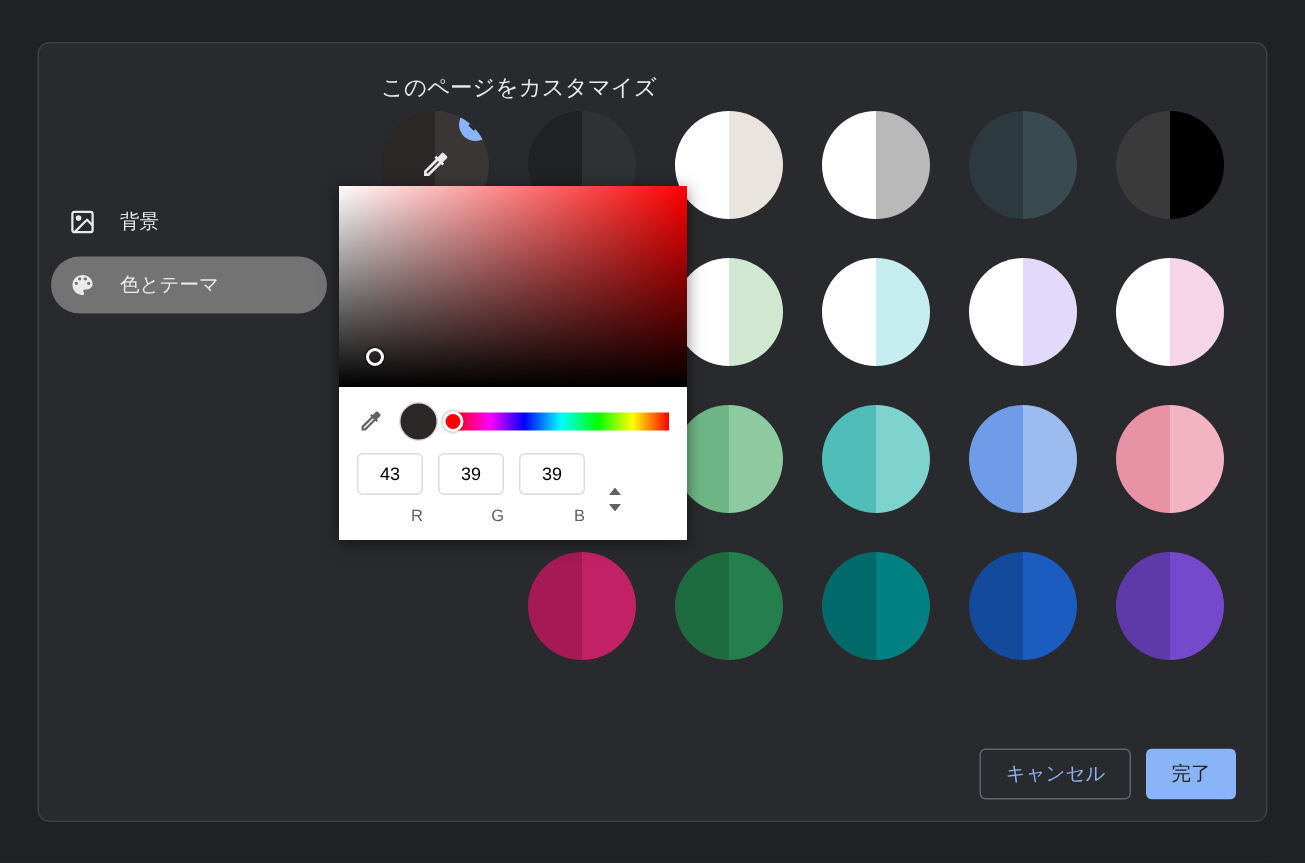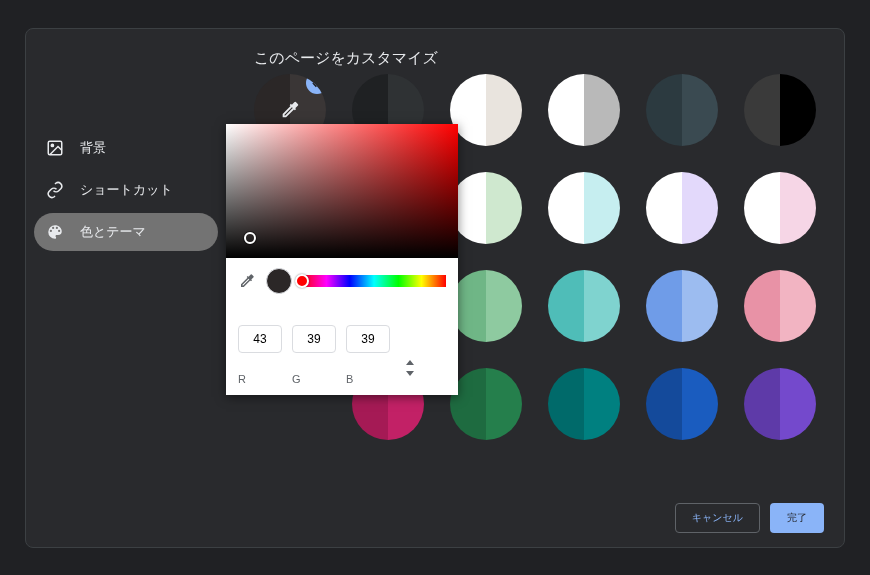--- a/index.html
+++ b/index.html
@@ -104,35 +104,35 @@
     width:14px; height:14px; border-radius:50%;
     background:#ff0000; border:2px solid #fff;
     box-shadow:0 0 2px rgba(0,0,0,0.5);
     transform:translate(-50%,-50%);
   }
   .picker .row2 {
     display:flex; align-items:center; gap:10px;
     padding: 0 12px 10px 12px;
   }
   .val {
-    display:flex; flex-direction:column; align-items:flex-start; gap:20px;margin-top:23px;
+    display:flex; flex-direction:column; align-items:flex-end; gap:8px;
   }
   .val input {
     width:44px; height:28px; text-align:center;
     border:1px solid #dadce0; border-radius:4px;
     font-family:inherit; font-size:12px;
   }
   .val label { font-size:11px; color:#5f6368; }
   .mode-toggle { cursor:pointer; font-size:12px; color:#5f6368; align-self:flex-end; margin-bottom:2px; padding:4px;}
   .footer {
     display:flex; justify-content:flex-end; gap:10px;
     padding: 14px 20px;
   }
   .btn {
-    font-size:10px; padding:7px 16px;
+    font-size:13px; padding:7px 16px;
     border-radius:4px; cursor:pointer;
     border:1px solid transparent;
   }
   .btn.cancel { color:#8ab4f8; background:transparent; border-color:#5f6368; }
   .btn.done { background:#8ab4f8; color:#202124; }
 </style>
 </head>
 <body>
 
 <div class="dialog">
@@ -140,29 +140,20 @@
     <div class="sidebar">
       <div class="side-item">
         <span class="side-icon">
           <svg width="18" height="18" viewBox="0 0 24 24" fill="none" stroke="#e8eaed" stroke-width="2">
               <rect x="3" y="3" width="18" height="18" rx="2"></rect>
               <circle cx="8.5" cy="8.5" r="1.5" fill="#e8eaed"></circle>
               <path d="M21 15l-5-5L5 21"></path>
             </svg>
         </span>
         <span>背景</span>
-      </div>
-      <div class="side-item">
-        <span class="side-icon">
-          <svg width="18" height="18" viewBox="0 0 24 24" fill="none" stroke="#e8eaed" stroke-width="2">
-              <path d="M10 13a5 5 0 0 0 7 0l3-3a5 5 0 0 0-7-7l-1 1"></path>
-              <path d="M14 11a5 5 0 0 0-7 0l-3 3a5 5 0 0 0 7 7l1-1"></path>
-            </svg>
-        </span>
-        <span>ショートカット</span>
       </div>
       <div class="side-item active">
         <span class="side-icon">
           <svg width="18" height="18" viewBox="0 0 24 24" fill="#e8eaed">
               <path d="M12 3a9 9 0 0 0 0 18c1 0 1.5-.8 1.5-1.5 0-.4-.2-.8-.4-1-.3-.3-.4-.7-.4-1 0-.8.7-1.5 1.5-1.5H16a5 5 0 0 0 5-5c0-4.4-4-8-9-8zM6.5 12a1.5 1.5 0 1 1 0-3 1.5 1.5 0 0 1 0 3zm3-4a1.5 1.5 0 1 1 0-3 1.5 1.5 0 0 1 0 3zm5 0a1.5 1.5 0 1 1 0-3 1.5 1.5 0 0 1 0 3zm3 4a1.5 1.5 0 1 1 0-3 1.5 1.5 0 0 1 0 3z"></path>
             </svg>
         </span>
         <span>色とテーマ</span>
       </div>
     </div>

